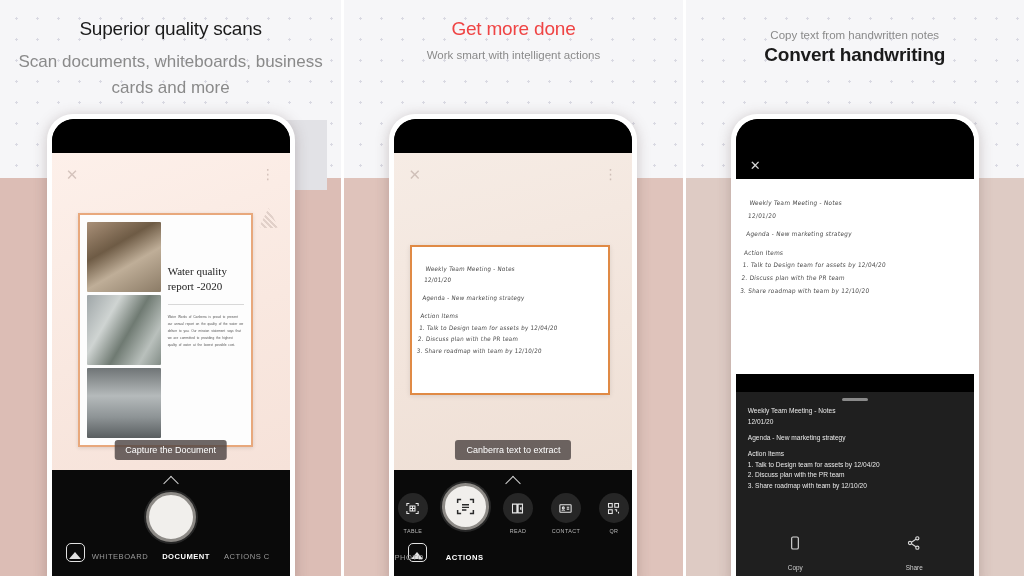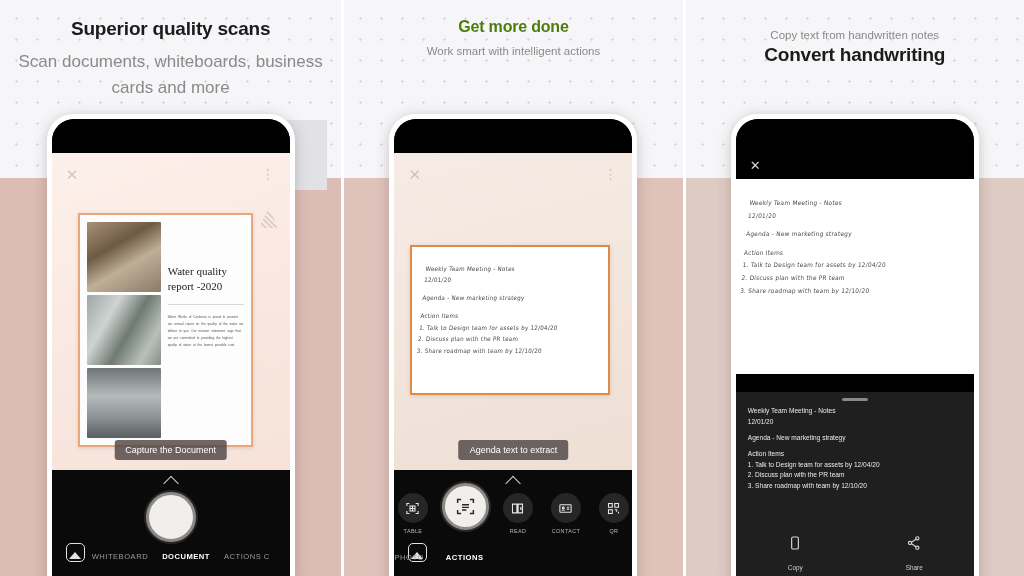--- a/index.html
+++ b/index.html
@@ -221,21 +221,21 @@
 <body>
 
 <div class="stage">
 
   <div class="panel">
     <div class="dots"></div>
     <div class="rose"></div>
     <div class="wedge diag" style="right:14px;"></div>
 
     <div style="position:absolute;left:0;right:0;top:18px;text-align:center;padding:0 18px;">
-      <div style="font-size:19px;font-weight:bold;color:#1b1b1b;letter-spacing:-.2px;">Superior quality scans</div>
+      <div style="font-size:19px;font-weight:normal;color:#1b1b1b;letter-spacing:-.2px;">Superior quality scans</div>
       <div style="font-size:17px;color:#8a8a8a;margin-top:9px;line-height:1.5;">Scan documents, whiteboards, business cards and more</div>
     </div>
 
     <div class="phone">
       <div class="screen">
         <div class="notch-bar"></div>
 
         <div class="viewfinder">
           <div class="vf-close">✕</div>
           <div class="vf-more">⋮</div>
@@ -269,21 +269,21 @@
         </div>
       </div>
     </div>
   </div>
 
   <div class="panel">
     <div class="dots"></div>
     <div class="rose p2"></div>
 
     <div style="position:absolute;left:0;right:0;top:18px;text-align:center;padding:0 18px;">
-      <div style="font-size:16px;font-weight:bold;color:#4d7c0f;letter-spacing:-.2px;">Get more done</div>
+      <div style="font-size:19px;font-weight:normal;color:#ef4444;letter-spacing:-.2px;">Get more done</div>
       <div style="font-size:11.5px;color:#8a8a8a;margin-top:7px;line-height:1.5;">Work smart with intelligent actions</div>
     </div>
 
     <div class="phone">
       <div class="screen">
         <div class="notch-bar"></div>
 
         <div class="viewfinder vf2">
           <div class="vf-close">✕</div>
           <div class="vf-more">⋮</div>
@@ -296,21 +296,21 @@
               <span>Agenda - New marketing strategy</span>
               <span class="gap"></span>
               <span>Action Items</span><br>
               <span>1. Talk to Design team for assets by 12/04/20</span><br>
               <span>2. Discuss plan with the PR team</span><br>
               <span>3. Share roadmap with team by 12/10/20</span>
             </div>
           </div>
         </div>
 
-        <div class="tooltip">Agenda text to extract</div>
+        <div class="tooltip">Canberra text to extract</div>
 
         <div class="actions-bar">
           <div class="chev-up"></div>
 
           <div class="act-row">
             <div class="act">
               <div class="bub">
                 <svg width="15" height="15" viewBox="0 0 24 24" fill="none" stroke="currentColor" stroke-width="1.7">
                   <path d="M3 8V4h4M21 8V4h-4M3 16v4h4M21 16v4h-4"></path>
                   <rect x="8" y="8" width="8" height="8"></rect>

